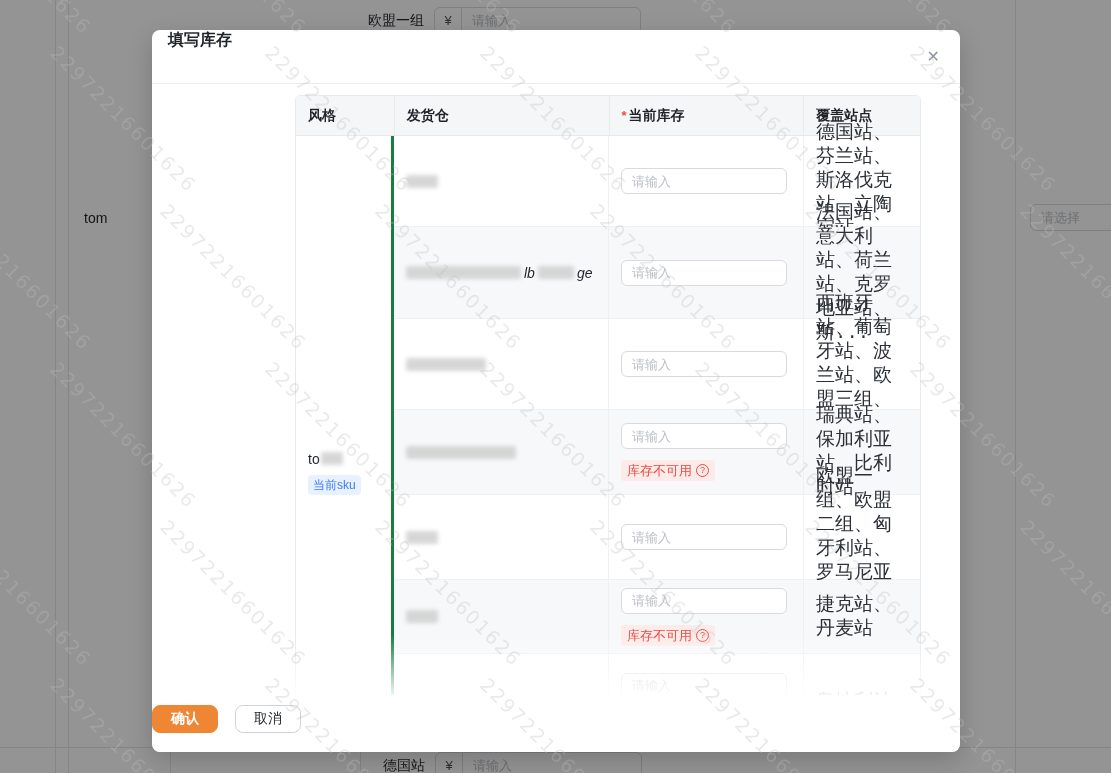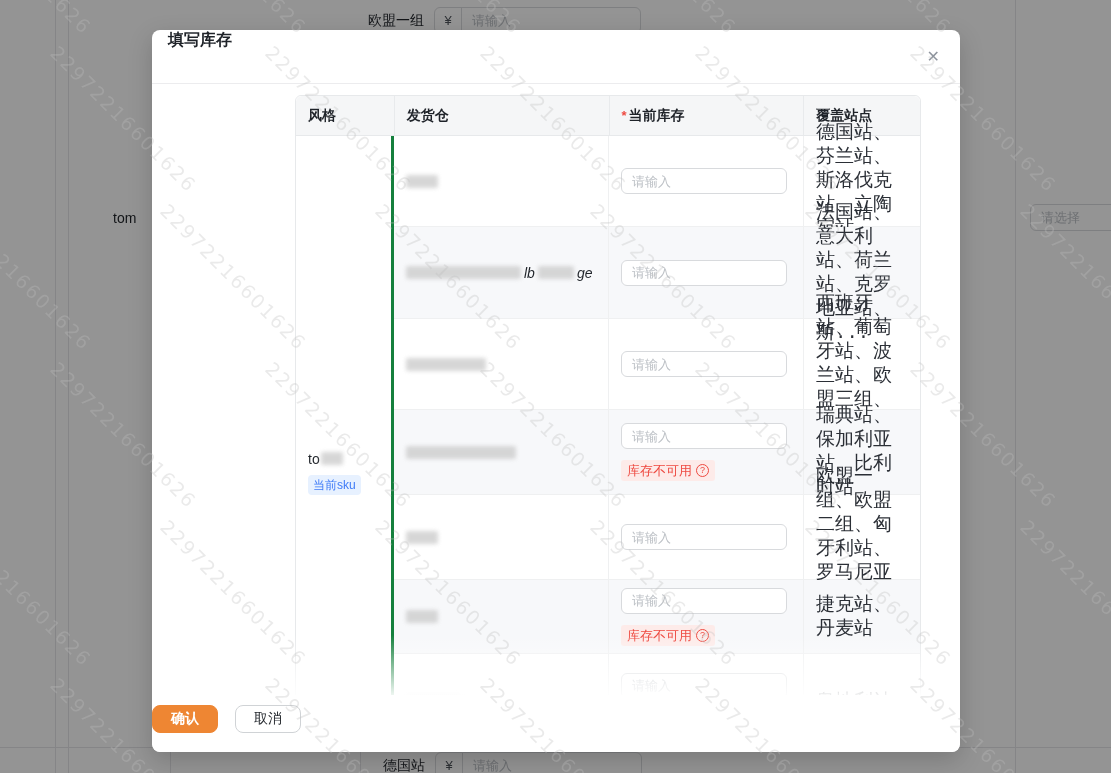--- a/index.html
+++ b/index.html
@@ -78,21 +78,21 @@
   <div class="vline" style="left:360px; top:747px; height:26px;"></div>
 
   <div class="bg-field" style="left:368px; top:7px;">
     <span class="bg-label">欧盟一组</span>
     <div class="input-group">
       <span class="ig-prefix">¥</span>
       <input class="ig-input" placeholder="请输入" style="">
     </div>
   </div>
 
-  <div style="position:absolute; left:84px; top:210px;margin-left:29px;">tom</div>
+  <div style="position:absolute; left:84px; top:210px;">tom</div>
 
   <div class="bg-select" style="left:1030px; top:204px; width:95px;">
     <span>请选择</span>
   </div>
 
   <div class="bg-field" style="left:383px; top:752px;">
     <span class="bg-label">德国站</span>
     <div class="input-group">
       <span class="ig-prefix">¥</span>
       <input class="ig-input" placeholder="请输入" style="">

